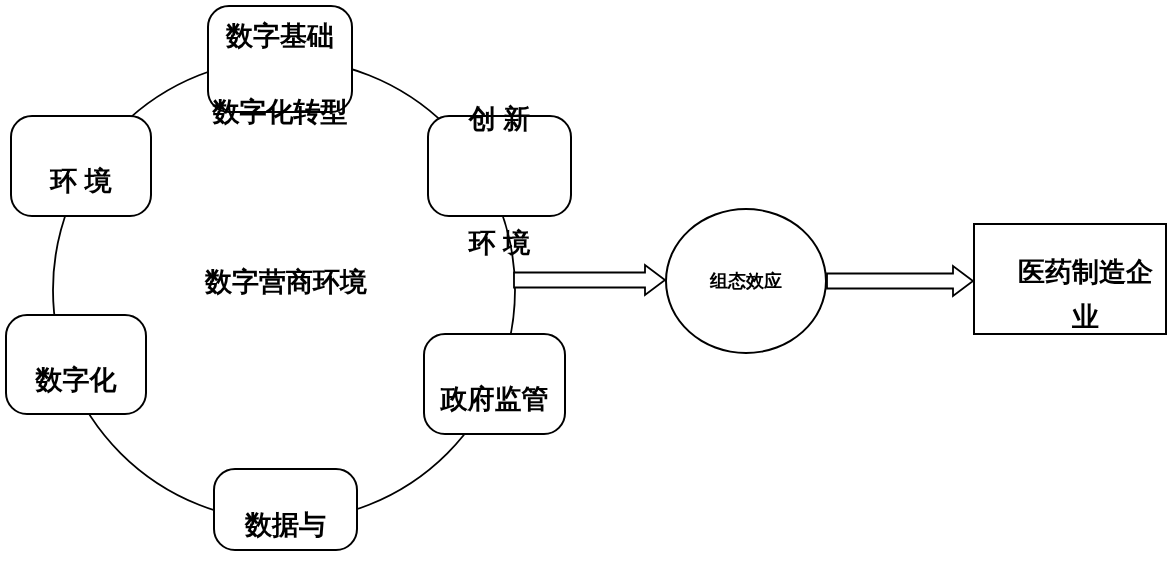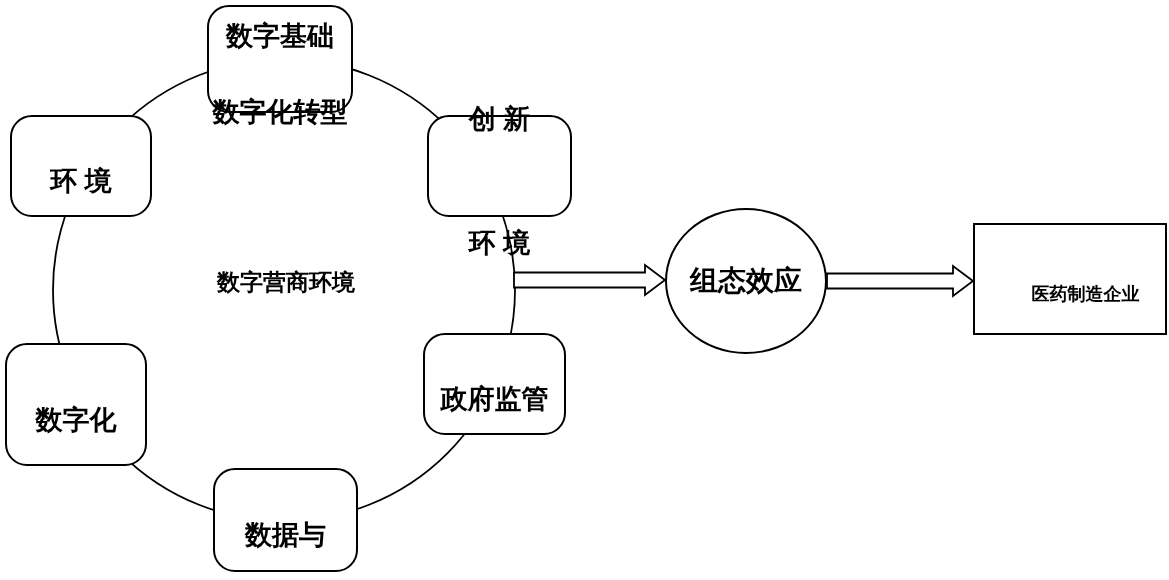--- a/index.html
+++ b/index.html
@@ -35,66 +35,66 @@
     align-items: center;
     text-align: center;
     font-weight: bold;
     font-size: 27px;
     line-height: 45px;
     white-space: pre;
   }
   .node-box.top        { left: 207px; top: 5px;   width: 146px; height: 108px; }
   .node-box.upper-left { left: 10px;  top: 115px; width: 142px; height: 102px; }
   .node-box.upper-right{ left: 427px; top: 115px; width: 145px; height: 102px; gap: 48px; }
-  .node-box.lower-left { left: 5px;   top: 343px; width: 142px; height: 123px; gap: 34px; }
+  .node-box.lower-left { left: 5px;   top: 314px; width: 142px; height: 101px; gap: 34px; }
   .node-box.lower-right{ left: 423px; top: 333px; width: 143px; height: 102px; }
-  .node-box.bottom     { left: 213px; top: 468px; width: 145px; height: 104px; }
+  .node-box.bottom     { left: 213px; top: 468px; width: 145px; height: 83px; }
 
   .center-label {
     position: absolute;
     left: 161px;
     top: 260px;
     width: 250px;
     text-align: center;
     font-weight: bold;
-    font-size: 23px;
+    font-size: 27px;
     line-height: 45px;
   }
   .effect-ellipse {
     position: absolute;
     box-sizing: border-box;
     left: 665px;
     top: 208px;
     width: 162px;
     height: 146px;
     background: #ffffff;
     border: 2px solid #000000;
     border-radius: 50%;
     display: flex;
     justify-content: center;
     align-items: center;
     font-weight: bold;
-    font-size: 28px;
+    font-size: 18px;
   }
   .outcome-box {
     position: absolute;
     box-sizing: border-box;
     left: 973px;
     top: 223px;
     width: 194px;
     height: 112px;
     background: #ffffff;
     border: 2px solid #000000;
     display: flex;
     flex-direction: row;
     justify-content: center;
     align-items: center;
     text-align: center;
     font-weight: bold;
-    font-size: 18px;
+    font-size: 27px;
     line-height: 45px;
     padding-left: 31px;
   }
   .txt-line { display: block; margin-top: 31px; }
 </style>
 </head>
 <body>
 
 <div class="canvas">
 

